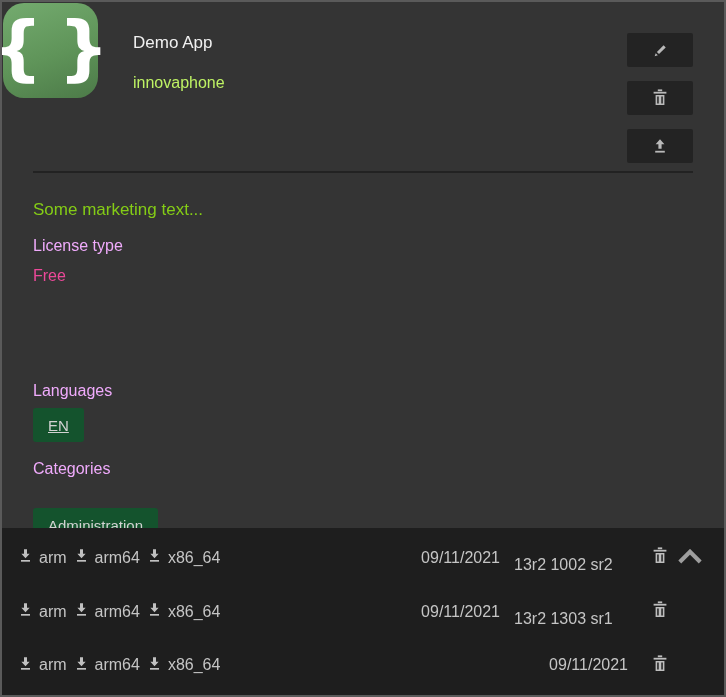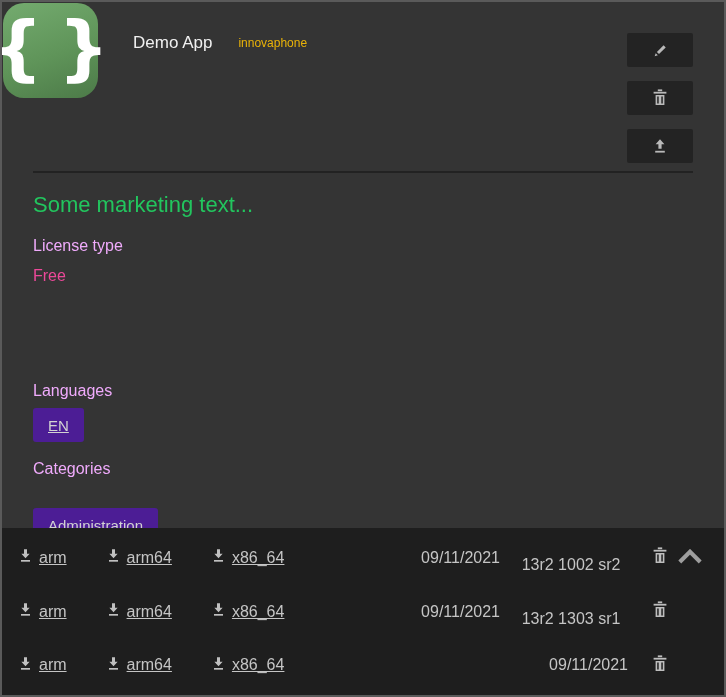--- a/index.html
+++ b/index.html
@@ -34,25 +34,25 @@
     font-size: 72px;
     line-height: 95px;
     color: #ffffff;
     padding-bottom: 6px;
   }
 
   .header-text {
     position: absolute;
     left: 131px; top: 31px;
     display: flex;
-    flex-direction: row;
-    gap: 26px;
+    flex-direction: column;
+    gap: 20px;
   }
   .app-title   { font-size: 17px; line-height: 20px; color: #f0f0f0; }
-  .app-vendor  { font-size: 12px; line-height: 20px; color: #eab308; }
+  .app-vendor  { font-size: 16px; line-height: 20px; color: #bef264; }
 
   .header-actions {
     position: absolute;
     right: 31px; top: 31px;
     display: flex;
     flex-direction: column;
     gap: 14px;
   }
   .icon-button {
     width: 66px; height: 34px;
@@ -69,37 +69,37 @@
 
   .divider {
     position: absolute;
     left: 31px; right: 31px; top: 169px;
     height: 2px;
     background: #222222;
   }
 
   
   .abs { position: absolute; left: 31px; }
-  .marketing   { top: 190px; font-size: 22px; color: #22c55e; }
+  .marketing   { top: 198px; font-size: 17px; color: #84cc16; }
   .lbl         { font-size: 16px; color: #f0abfc; }
   .val         { font-size: 16px; color: #ec4899; }
   .license-lbl { top: 235px; }
   .license-val { top: 265px; }
   .terms-lbl   { top: 308px; }
   .terms-val   { top: 337px; }
   .lang-lbl    { top: 380px; }
   .lang-chips  { top: 406px; }
   .cat-lbl     { top: 458px; }
   .cat-chips   { top: 506px; }
 
   .chip-row { display: flex; gap: 10px; }
   .chip {
     height: 34px;
     padding: 0 15px;
-    background: #4c1d95;
+    background: #14532d;
     border-radius: 3px;
     display: flex;
     align-items: center;
     font-size: 15px;
     color: #d2d2d2;
     cursor: pointer;
     text-decoration: underline;
   }
 
   
@@ -114,31 +114,31 @@
     padding: 3px 0;
   }
   .release-row {
     height: 54px;
     display: flex;
     align-items: center;
     padding: 0 12px 0 16px;
     font-size: 16px;
     color: #c5c5c5;
   }
-  .download-group { display: flex; gap: 39px; align-items: flex-end; text-decoration: underline; }
+  .download-group { display: flex; gap: 7px; align-items: flex-end; }
   .download-link {
     display: flex;
     align-items: center;
     gap: 6px;
     cursor: pointer;
     color: #c5c5c5;
   }
   .row-spacer { flex: 1; }
   .release-date    { width: 96px;  text-align: right; }
-  .release-version { width: 114px; text-align: center; margin-left: 14px; margin-top: 15px; }
+  .release-version { width: 114px; text-align: left; margin-left: 14px; margin-top: 15px; }
   .row-trash {
     background: none; border: none; padding: 0;
     margin-left: 24px;
     display: flex; align-items: center; justify-content: center;
     cursor: pointer;
   }
   .chevron-slot {
     width: 44px;
     display: flex;
     justify-content: center;

